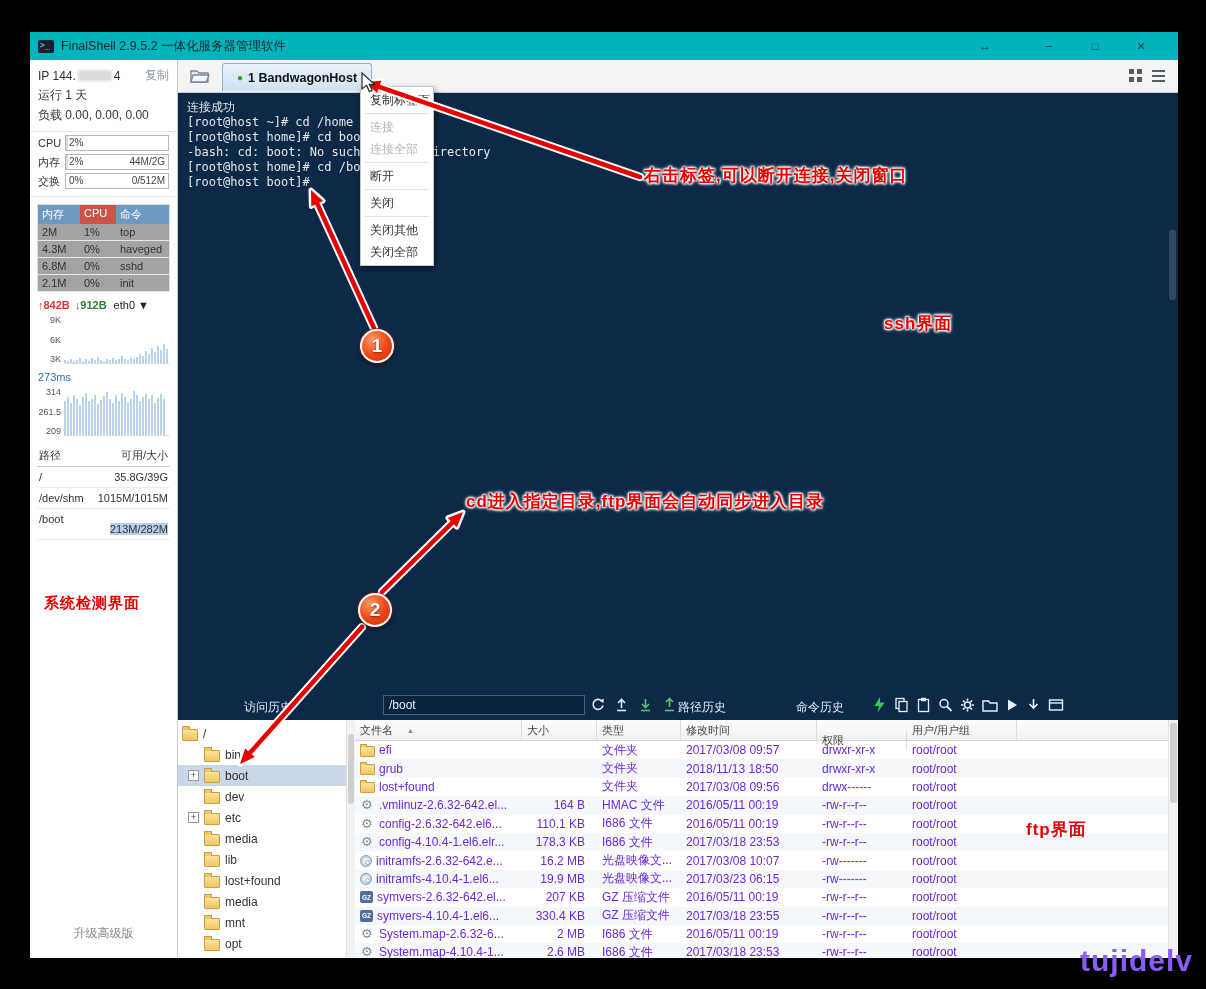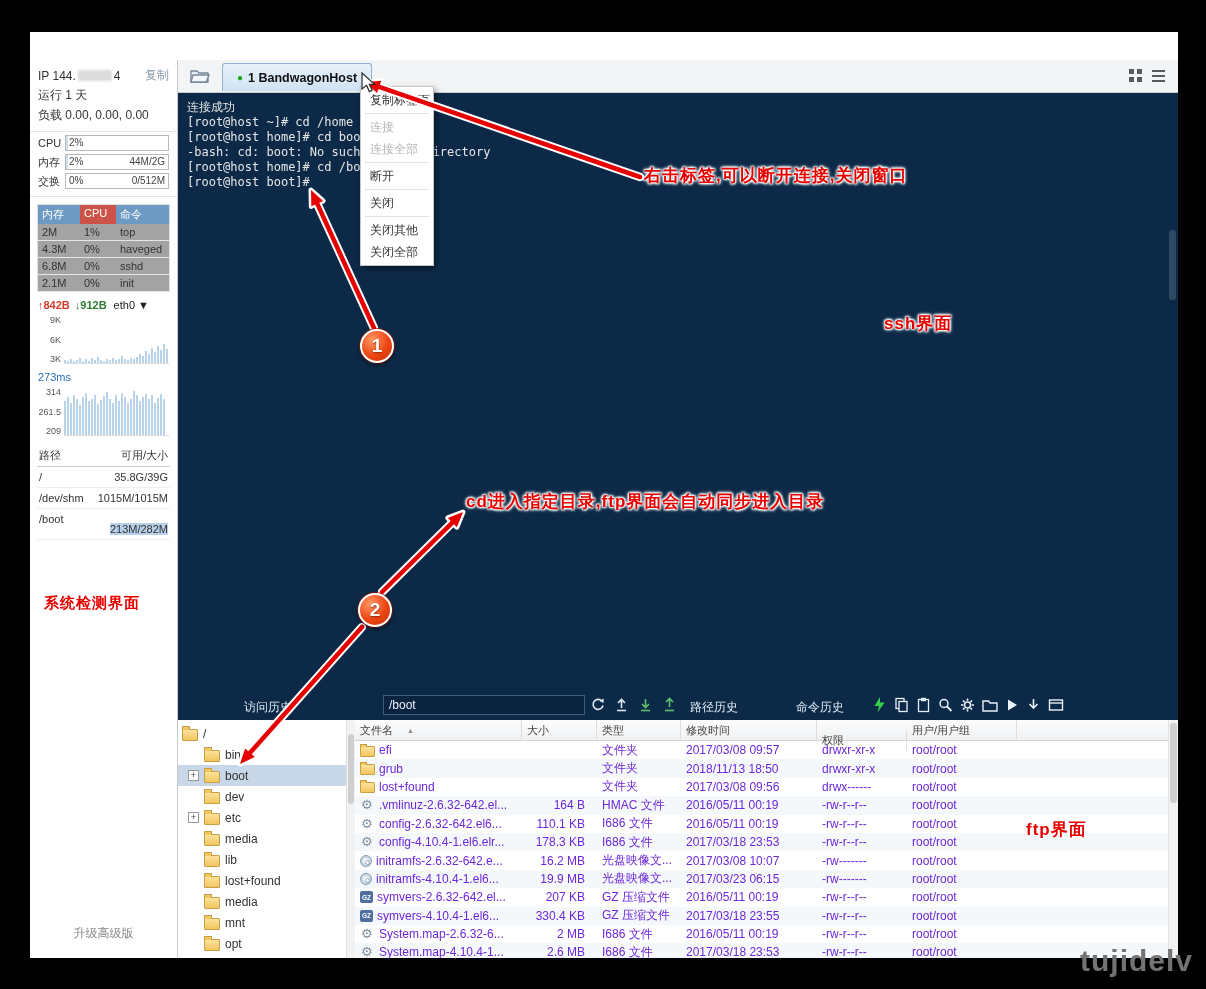--- a/index.html
+++ b/index.html
@@ -68,21 +68,21 @@
             font-family:"DejaVu Sans Mono",monospace;font-size:12px;line-height:15px;color:#e5e5e5;box-sizing:border-box;}
   .tline{white-space:pre;}
   .term-scroll{position:absolute;right:2px;top:170px;width:7px;height:70px;background:rgba(255,255,255,.15);border-radius:3px;}
 
   
   .ftp-toolbar{position:absolute;left:0;top:632px;right:0;height:28px;color:#dfe9f2;font-size:12px;}
   .t-hist{position:absolute;left:66px;top:7px;}
   .t-path{position:absolute;left:205px;top:3px;width:190px;height:18px;background:#0a2440;border:1px solid #3d6080;
           color:#e8f0f8;font-size:12px;padding:0 5px;font-family:"Liberation Sans",sans-serif;}
   .t-icons-left{position:absolute;left:412px;top:5px;display:flex;gap:9px;align-items:center;}
-  .t-ph{position:absolute;left:512px;top:7px;}
+  .t-ph{position:absolute;left:500px;top:7px;}
   .t-ch{position:absolute;left:618px;top:7px;}
   .t-icons-right{position:absolute;left:694px;top:5px;display:flex;gap:7px;align-items:center;}
 
   
   .ftp-panel{position:absolute;left:0;top:660px;right:0;bottom:0;background:#fff;}
   .tree{position:absolute;left:0;top:0;width:168px;bottom:0;overflow:hidden;font-size:12px;color:#333;
         padding-top:3px;box-sizing:border-box;}
   .tnode{display:flex;align-items:center;height:21px;box-sizing:border-box;}
   .tnode.sel{background:#c9d8e8;}
   .exp{width:9px;height:9px;border:1px solid #9a9a9a;background:#fff;font-size:9px;line-height:8px;
@@ -132,29 +132,37 @@
   .badge{position:absolute;width:34px;height:34px;border-radius:50%;
          background:radial-gradient(circle at 35% 30%,#ff9a66,#ee4413 55%,#c23408);
          border:2px solid #fff;box-shadow:0 2px 5px rgba(0,0,0,.55),0 0 0 1px rgba(180,30,0,.7);
          color:#fff;font-weight:bold;font-size:19px;display:flex;align-items:center;justify-content:center;
          z-index:72;text-shadow:0 1px 2px rgba(120,20,0,.8);box-sizing:border-box;}
   .red-note{position:absolute;z-index:65;color:#e80000;font-weight:bold;font-size:17px;letter-spacing:1px;
          white-space:nowrap;font-family:"Liberation Sans",sans-serif;
          text-shadow:-1px -1px 2px #fff,1px -1px 2px #fff,-1px 1px 2px #fff,1px 1px 2px #fff,0 0 4px #fff;}
   .sb-note{font-size:15px;}
   .cursor{position:absolute;left:361px;top:72px;z-index:80;}
-  .watermark{position:absolute;left:1080px;top:944px;z-index:90;color:#737373;font-size:30px;font-weight:bold;letter-spacing:1px;}
+  .watermark{position:absolute;left:1080px;top:944px;z-index:90;color:#8b5cf6;font-size:30px;font-weight:bold;letter-spacing:1px;}
   svg{display:block;}
 </style>
 </head>
 <body>
 
 <div class="stage" data-name="screenshot-stage">
   <div class="window" data-name="app-window">
 
+    <div class="titlebar" data-name="titlebar">
+      <span class="app-icon" data-name="app-icon"></span>
+      <span class="title-text" data-name="window-title">FinalShell 2.9.5.2 一体化服务器管理软件</span>
+      <span class="tb-btn tb-resize" data-name="resize-icon">↔</span>
+      <span class="tb-btn tb-min" data-name="minimize-button">−</span>
+      <span class="tb-btn tb-max" data-name="maximize-button">□</span>
+      <span class="tb-btn tb-close" data-name="close-button">×</span>
+    </div>
 
     <div class="sidebar" data-name="monitor-sidebar">
       <div class="sb-row ip-row" data-name="ip-row">
         <span data-name="ip-prefix">IP 144.</span>
         <span class="redact" data-name="ip-redacted"></span>
         <span data-name="ip-suffix">4</span>
         <span class="copy" data-name="copy-ip-button">复制</span>
       </div>
       <div class="sb-row" data-name="uptime-row">运行 1 天</div>
       <div class="sb-row" data-name="load-row">负载 0.00, 0.00, 0.00</div>

